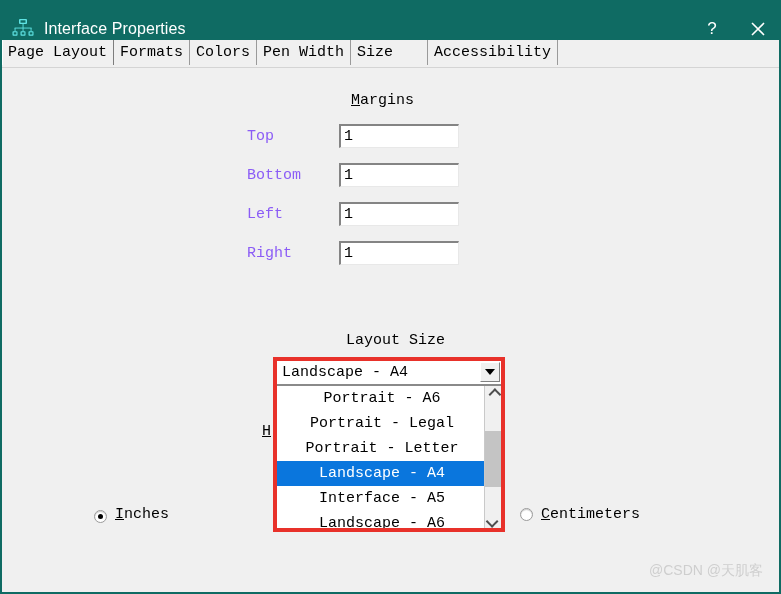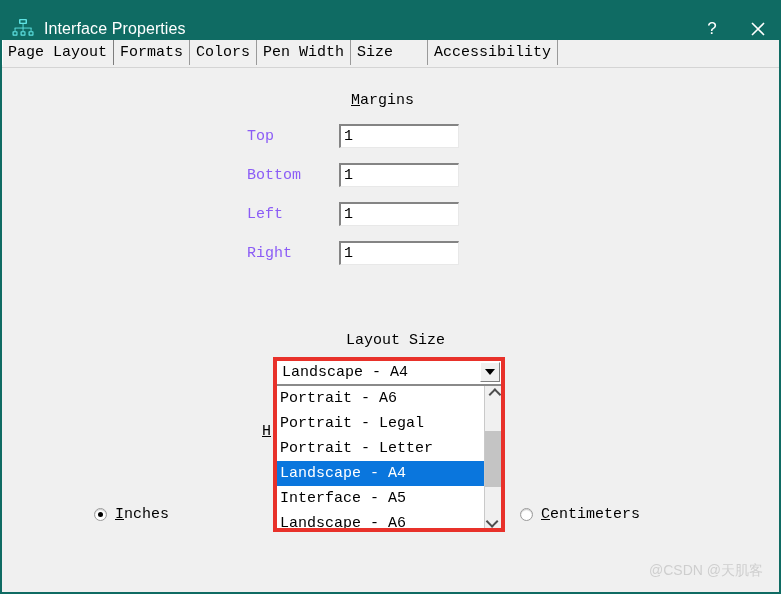--- a/index.html
+++ b/index.html
@@ -229,20 +229,21 @@
   
   .dropdown {
     position: absolute;
     width: 228px;
     height: 146px;
     background: #ffffff;
     border: 1px solid #8a8a8a;
     box-sizing: border-box;
     display: flex;
     overflow: hidden;
+    text-align: center;
   }
   .dd-items {
     flex: 1 1 auto;
     overflow: hidden;
   }
   .dd-item {
     height: 25px;
     line-height: 25px;
     font-family: "Liberation Mono", "DejaVu Sans Mono", monospace;
     font-size: 15px;
@@ -447,21 +448,21 @@
             <div class="dd-sb-thumb"></div>
           </div>
           <div class="dd-sb-btn down">
               <span class="chev"></span>
             </div>
         </div>
       </div>
 
       <div class="annot-box" style="left:271px; top:289px; width:232px; height:175px;"></div>
 
-      <div class="radio-row" style="left:92px; top:438px;">
+      <div class="radio-row" style="left:92px; top:438px;align-items:flex-end;">
         <span class="radio-dot on"></span>
         <span class="radio-label"><span class="mnem">I</span><span>nches</span></span>
       </div>
       <div class="radio-row" style="left:518px; top:438px;">
         <span class="radio-dot"></span>
         <span class="radio-label"><span class="mnem">C</span><span>entimeters</span></span>
       </div>
 
       <div class="watermark">@CSDN @天肌客</div>
 

